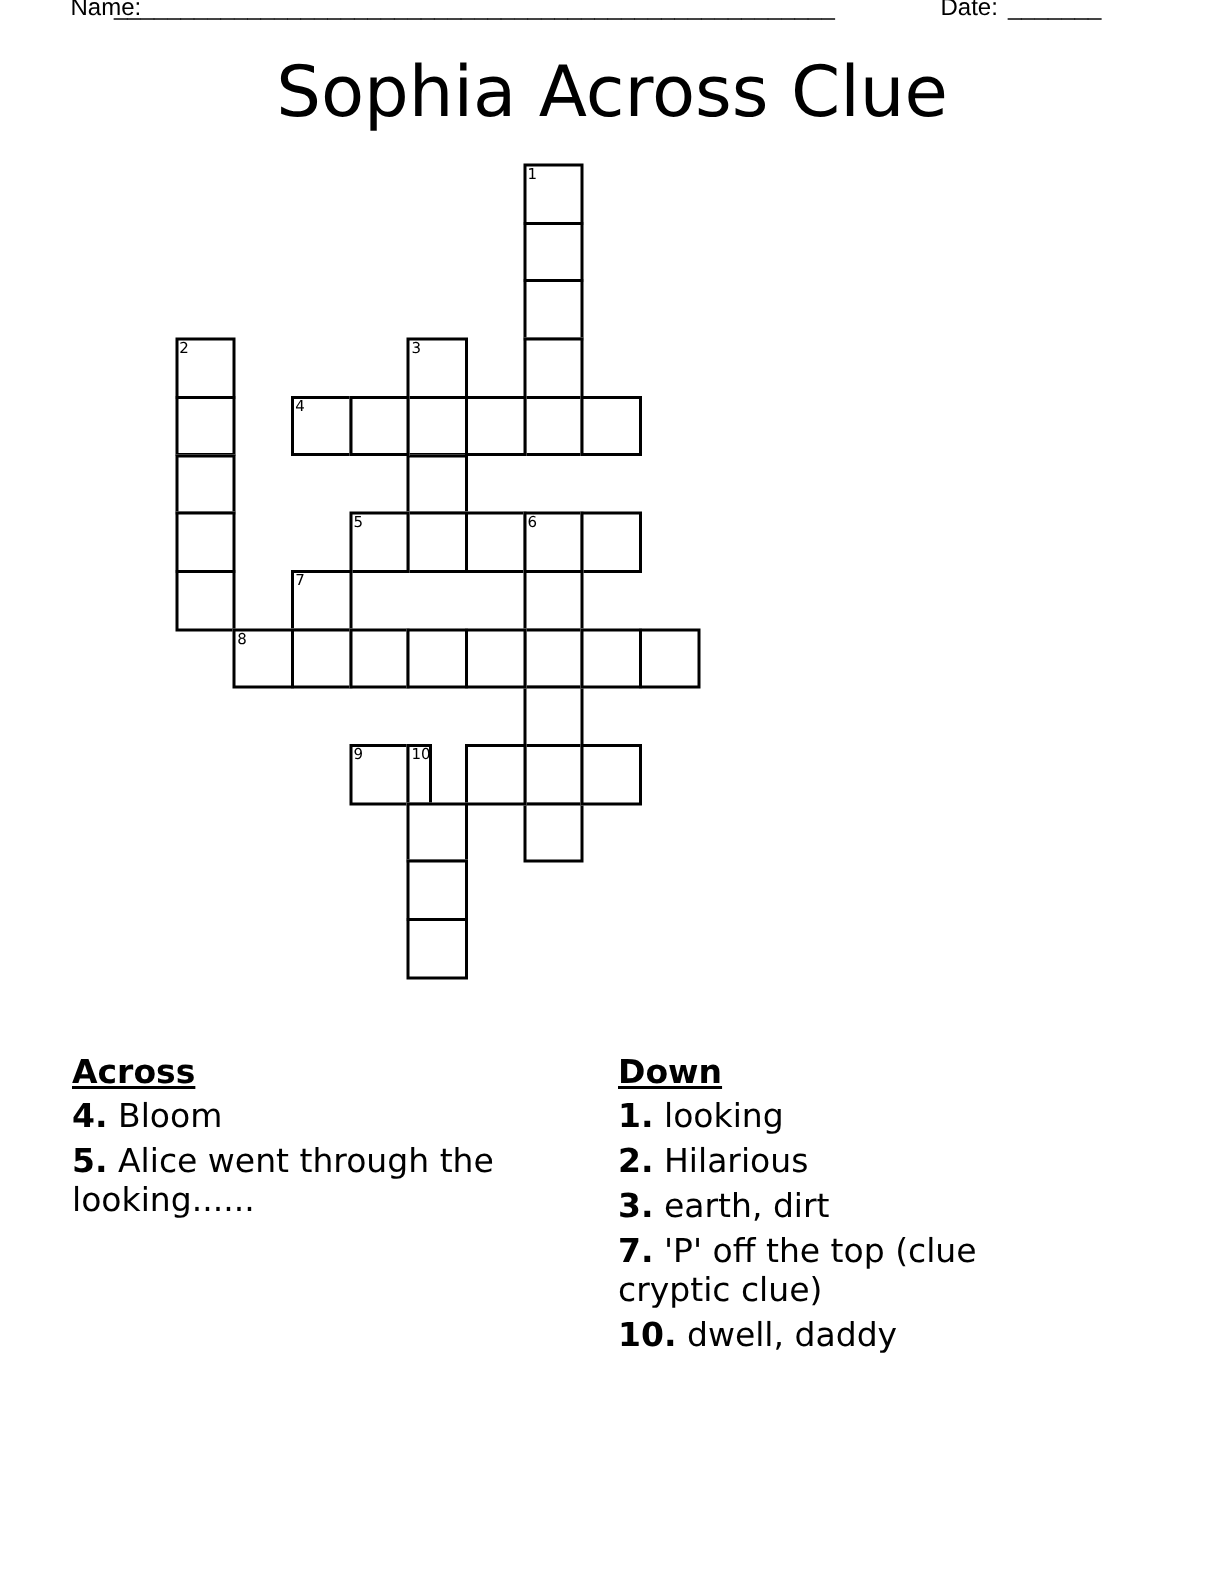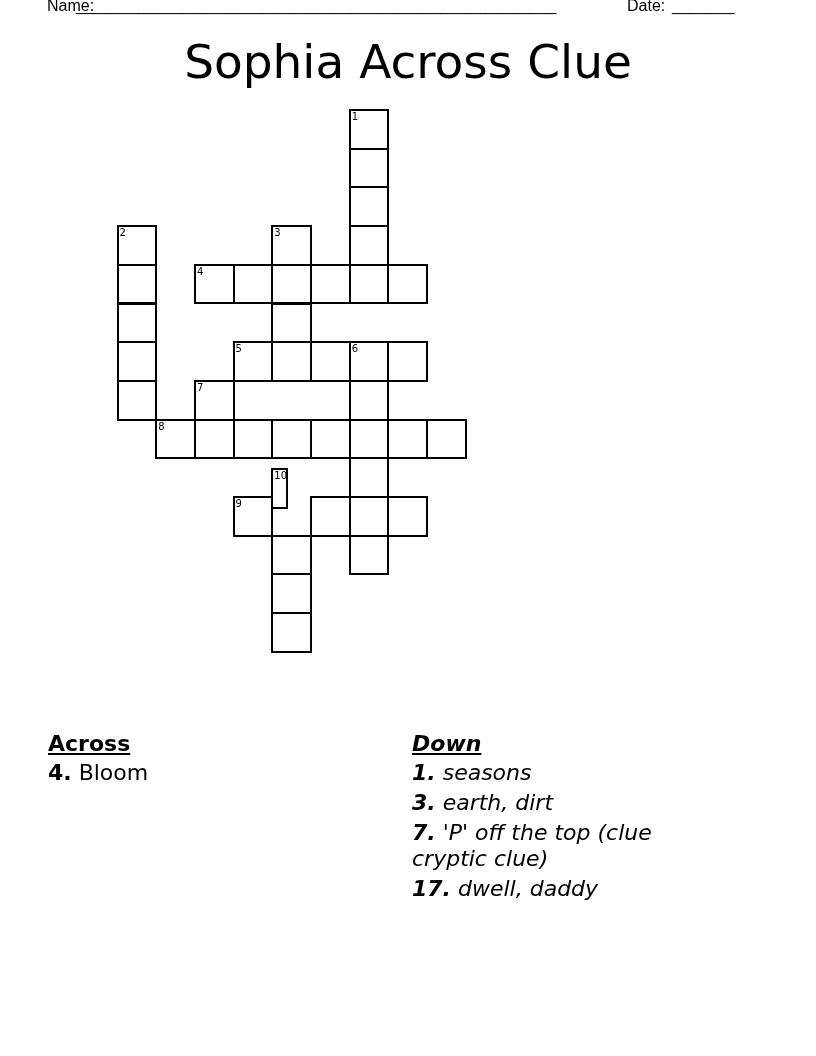--- a/index.html
+++ b/index.html
@@ -20,25 +20,25 @@
     .grid { position: absolute; left: 0; top: 0; width: 816px; height: 700px; }
     .cell {
       position: absolute; box-sizing: border-box; width: 40px; height: 40px;
       border: 2px solid #000; background: #fff;
     }
     .cell .num {
       position: absolute; left: 1px; top: 0px;
       font-family: "DejaVu Sans", sans-serif; font-size: 10px; line-height: 12px;
     }
     .clues {
-      position: absolute; top: 728px;
+      position: absolute; top: 700px;
       font-family: "DejaVu Sans", sans-serif; font-size: 22px; line-height: 30px;
     }
     .clues.across { left: 48px; width: 340px; }
-    .clues.down { left: 412px; width: 320px; font-style: italic; }
+    .clues.down { left: 412px; width: 320px; }
     .clues h2 {
       margin: 0; font-size: 22px; font-weight: bold; text-decoration: underline;
       line-height: 32px;
     }
     .clue { line-height: 26px; margin-bottom: 4px; }
     .clue .n { font-weight: bold; }
   </style>
 </head>
 <body>
 
@@ -99,34 +99,36 @@
       <span class="num">8</span>
     </div>
     <div class="cell" style="left: 232.6px; top: 418.6px; width: 40.7px; height: 40.7px;"></div>
     <div class="cell" style="left: 271.3px; top: 418.6px; width: 40.7px; height: 40.7px;"></div>
     <div class="cell" style="left: 310px; top: 418.6px; width: 40.7px; height: 40.7px;"></div>
     <div class="cell" style="left: 387.4px; top: 418.6px; width: 40.7px; height: 40.7px;"></div>
     <div class="cell" style="left: 426.1px; top: 418.6px; width: 40.7px; height: 40.7px;"></div>
     <div class="cell" style="left: 232.6px; top: 496px; width: 40.7px; height: 40.7px;">
       <span class="num">9</span>
     </div>
-    <div class="cell" style="left: 271.3px; top: 468px; width: 17px; height: 40.7px;">
+    <div class="cell" style="left: 271.3px; top: 496px; width: 17px; height: 40.7px;">
       <span class="num">10</span>
     </div>
     <div class="cell" style="left: 310px; top: 496px; width: 40.7px; height: 40.7px;"></div>
     <div class="cell" style="left: 387.4px; top: 496px; width: 40.7px; height: 40.7px;"></div>
     <div class="cell" style="left: 271.3px; top: 534.7px; width: 40.7px; height: 40.7px;"></div>
     <div class="cell" style="left: 271.3px; top: 573.4px; width: 40.7px; height: 40.7px;"></div>
     <div class="cell" style="left: 271.3px; top: 612.1px; width: 40.7px; height: 40.7px;"></div>
   </div>
 
 <div class="clues across">
   <h2>Across</h2>
   <div class="clue"><span class="n">4.</span><span> Bloom</span></div>
+  <div class="clue"><span class="n">5.</span><span> Alice went through the looking......</span></div>
 </div>
 
 <div class="clues down">
   <h2>Down</h2>
-  <div class="clue"><span class="n">1.</span><span> seasons</span></div>
+  <div class="clue"><span class="n">1.</span><span> looking</span></div>
+  <div class="clue"><span class="n">2.</span><span> Hilarious</span></div>
   <div class="clue"><span class="n">3.</span><span> earth, dirt</span></div>
   <div class="clue"><span class="n">7.</span><span> 'P' off the top (clue cryptic clue)</span></div>
-  <div class="clue"><span class="n">17.</span><span> dwell, daddy</span></div>
+  <div class="clue"><span class="n">10.</span><span> dwell, daddy</span></div>
 </div>
 
 </body></html>

